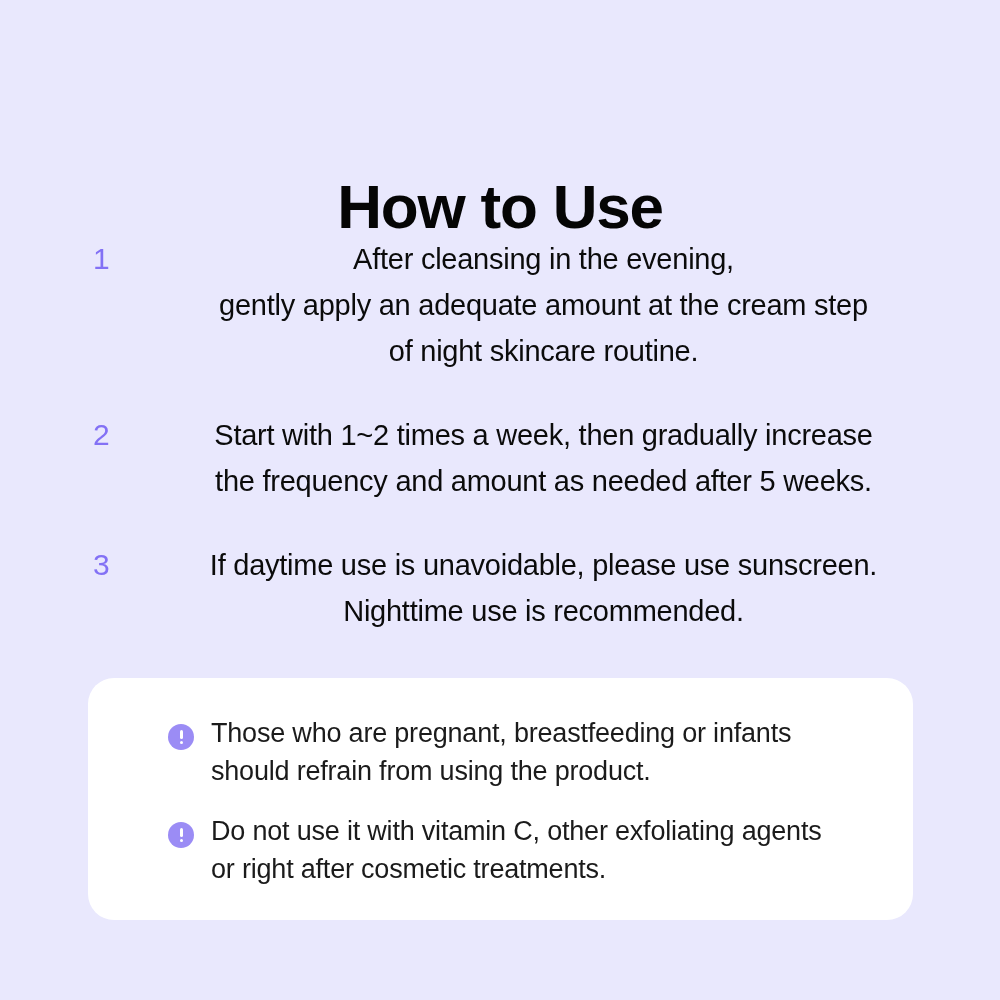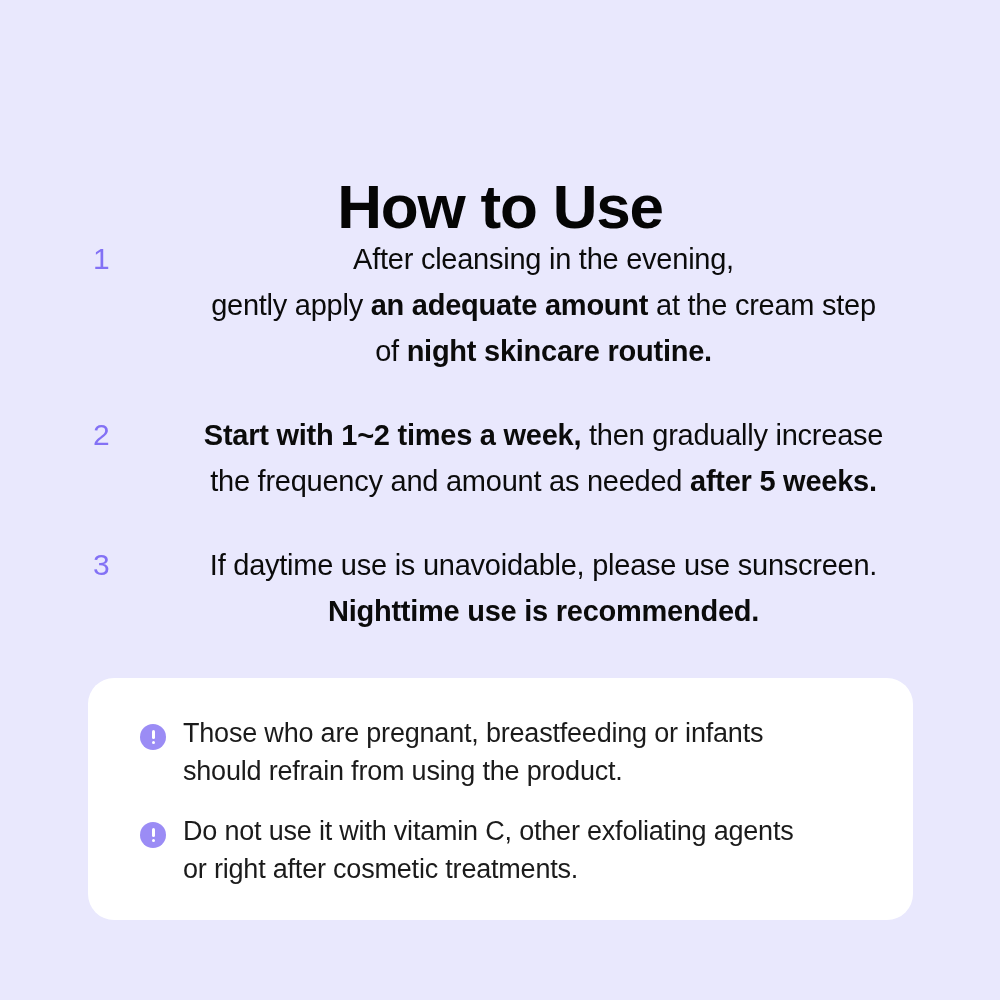--- a/index.html
+++ b/index.html
@@ -64,33 +64,33 @@
   .step-body {
     flex: 1 1 auto;
     font-size: 29px;
     line-height: 46px;
     color: #0b0b0b;
     font-weight: 400;
     letter-spacing: -0.25px;
   }
 
   .step-body .ln { display: block; white-space: nowrap; text-align: center; }
-  .step-body b { font-weight: 700; margin-top: 40px; }
+  .step-body b { font-weight: 400; margin-top: 40px; }
 
   
   .notice-card {
     position: absolute;
     left: 88px;
     top: 678px;
     width: 825px;
     height: 242px;
     background: #ffffff;
     border-radius: 26px;
     box-sizing: border-box;
-    padding: 36px 44px 0 52px;
+    padding: 36px 44px 0 80px;
   }
 
   .notice-item {
     display: flex;
     align-items: flex-start;
     margin-bottom: 22px;
   }
   .notice-item:last-child { margin-bottom: 13px; }
 
   .notice-icon {

